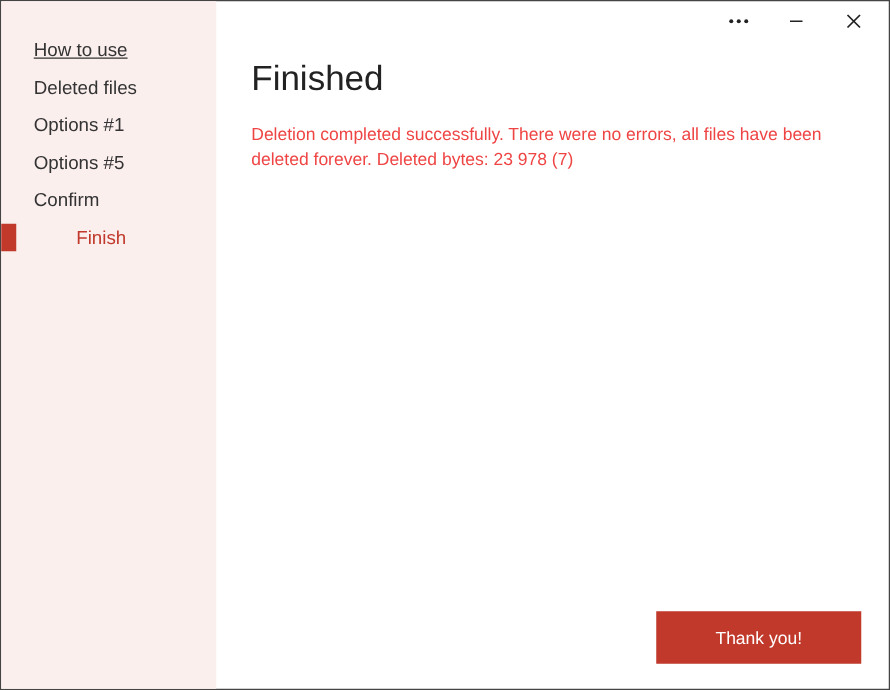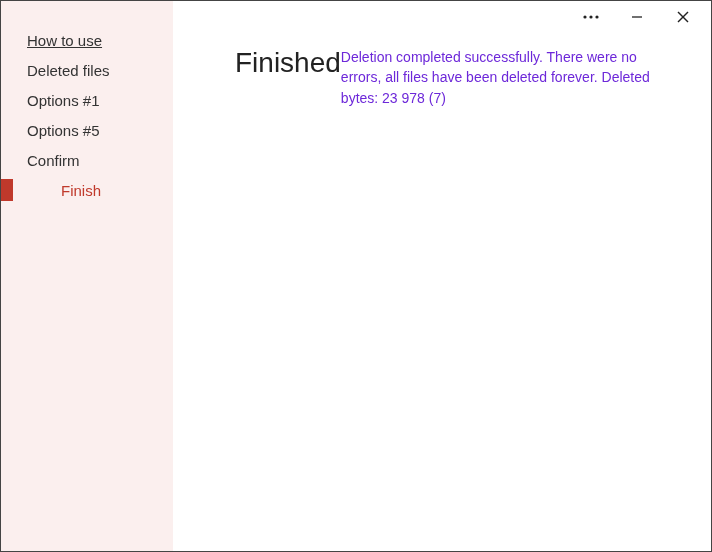--- a/index.html
+++ b/index.html
@@ -5,21 +5,20 @@
     * { margin: 0; padding: 0; box-sizing: border-box; }
     html, body { width: 712px; height: 552px; font-family: "Segoe UI", Tahoma, sans-serif; }
     .window {
       width: 712px;
       height: 552px;
       border: 1px solid #444;
       background: #fff;
       display: flex;
       flex-direction: row;
       position: relative;
-      gap: 34px;
     }
     .titlebar {
       position: absolute;
       top: 0;
       right: 0;
       height: 32px;
       display: flex;
       align-items: center;
       gap: 26px;
       padding-right: 18px;
@@ -68,32 +67,32 @@
       padding-left: 48px;
     }
     .nav-row.link .nav-label {
       text-decoration: underline;
       color: #333;
     }
     .content {
       flex: 1;
       padding: 46px 30px 0 28px;
       display: flex;
-      flex-direction: row;
+      flex-direction: column;
       position: relative;
     }
     .heading {
       font-size: 28px;
       font-weight: 400;
       color: #222;
       margin-bottom: 18px;
     }
     .body-text {
       font-size: 14px;
-      color: #6d28d9;
+      color: #ef4444;
       line-height: 1.45;
       max-width: 480px;
     }
     .footer {
       position: absolute;
       right: 22px;
       bottom: 20px;
     }
     .primary-btn {
       background: #c0392b;
@@ -155,15 +154,18 @@
     </div>
     <div class="nav-row active">
       <div class="nav-marker"></div>
       <span class="nav-label">Finish</span>
     </div>
   </nav>
 
   <main class="content">
     <h1 class="heading">Finished</h1>
     <p class="body-text">Deletion completed successfully. There were no errors, all files have been deleted forever. Deleted bytes: 23 978 (7)</p>
+    <div class="footer">
+      <button class="primary-btn">Thank you!</button>
+    </div>
   </main>
 
 </div>
 
 </body></html>

